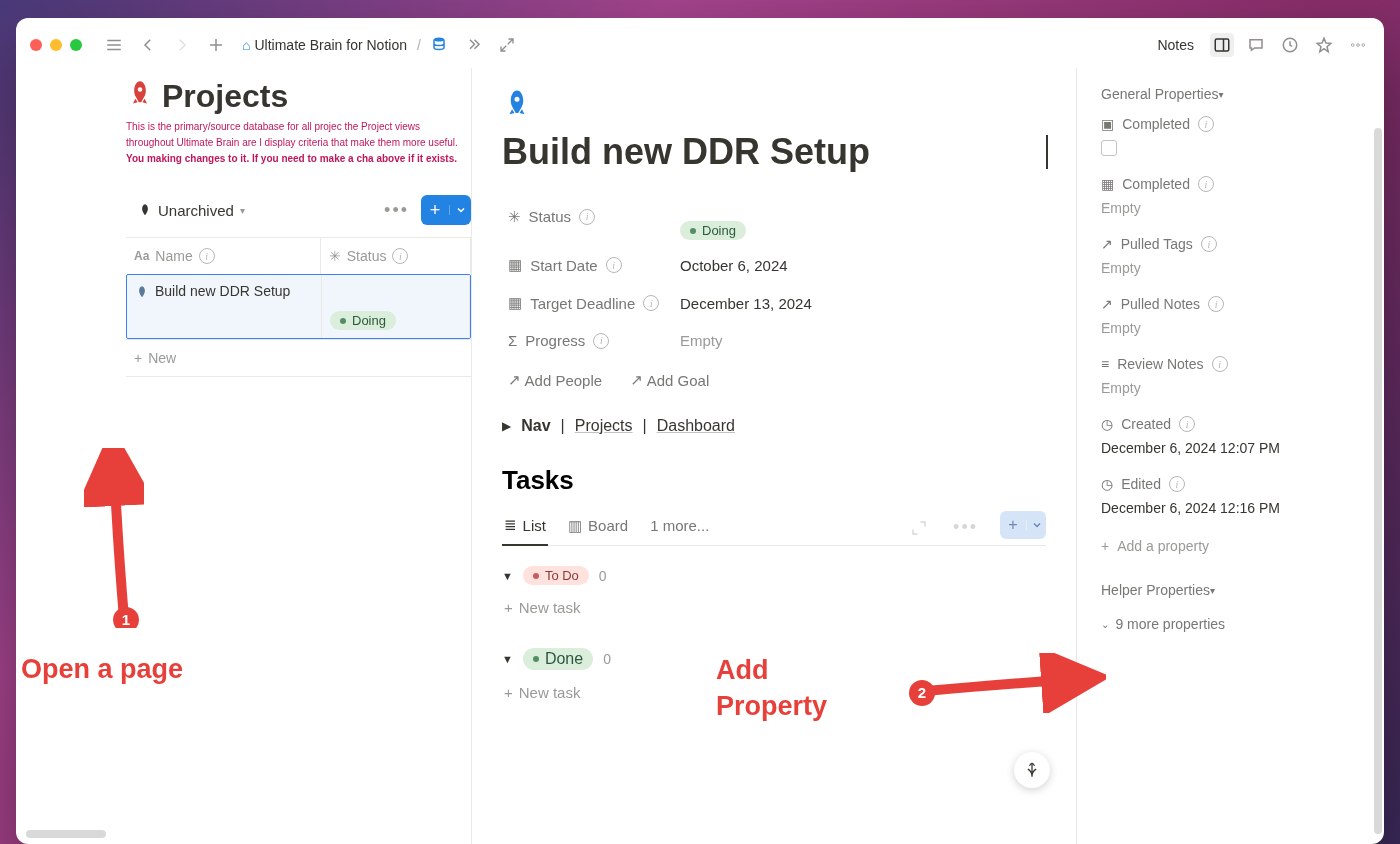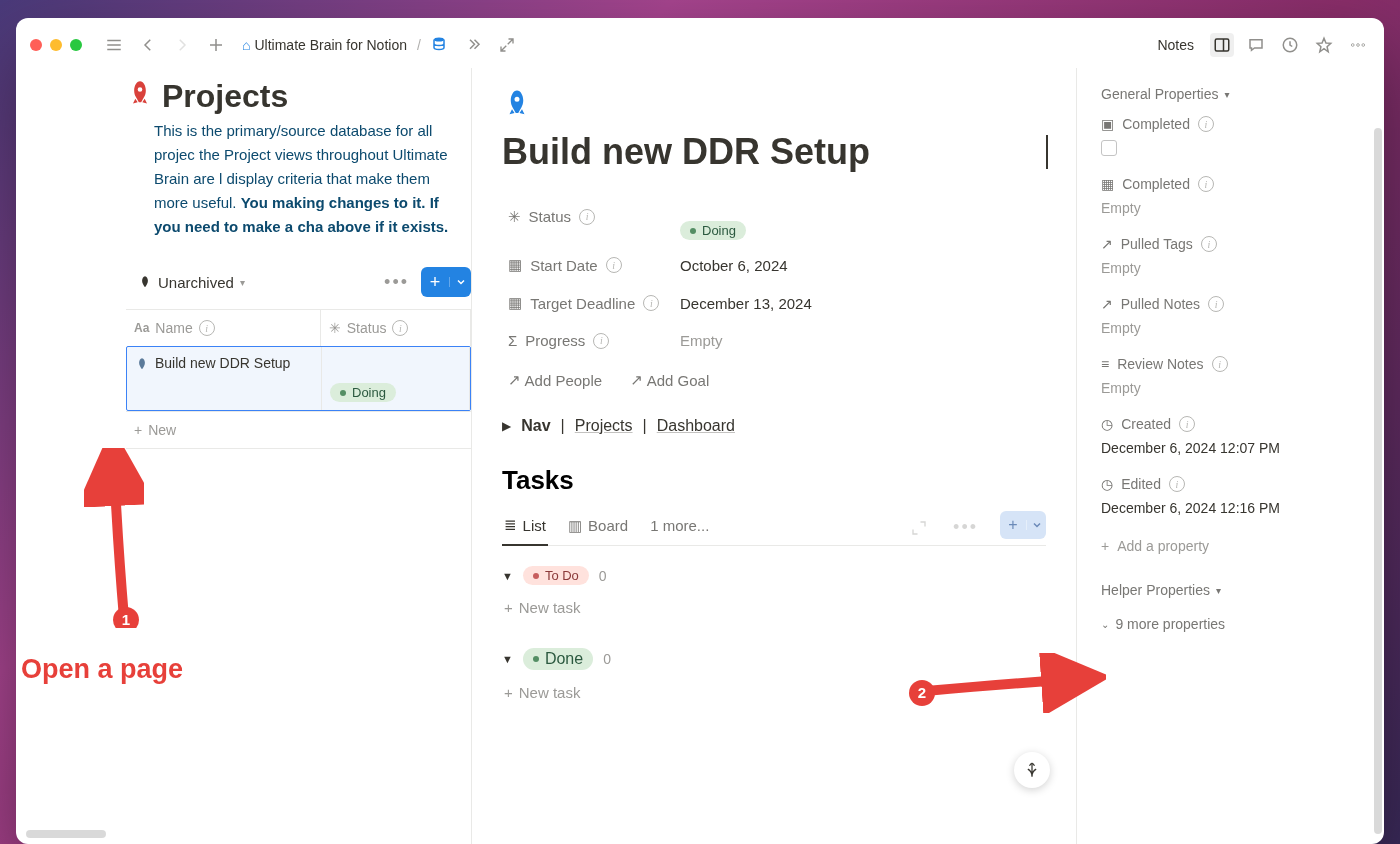--- a/index.html
+++ b/index.html
@@ -26,21 +26,21 @@
 .ghost-icon { color: #787774; }
 
 .content { display: flex; height: calc(100% - 50px); }
 .left { width: 455px; padding: 10px 0 0 110px; overflow: hidden; position: relative; }
 .mid { flex: 1; padding: 10px 30px 0 30px; border-left: 1px solid #e9e9e7; overflow: hidden; position: relative;}
 .right { width: 308px; border-left: 1px solid #e9e9e7; padding: 18px 24px 0 24px; overflow: hidden; position: relative;}
 .right::after{content:'';position:absolute;right:2px;top:60px;bottom:10px;width:8px;border-radius:4px;background:rgba(0,0,0,.15);}
 .left::after{content:'';position:absolute;left:10px;bottom:6px;width:80px;height:8px;border-radius:4px;background:rgba(0,0,0,.15);}
 
 h1.proj { font-size: 32px; font-weight: 700; color: #37352f; display: flex; align-items: center; gap: 8px; margin-bottom: 4px;}
-.intro { font-size: 15px; color: #0c4a6e; line-height: 1.6; margin-top: 4px; padding-right: 10px; margin-left: 28px; }
+.intro { font-size: 10px; color: #be185d; line-height: 1.6; margin-top: 4px; padding-right: 10px; }
 
 .view-bar { display: flex; align-items: center; gap: 8px; margin-top: 28px; margin-left: 6px; }
 .view-tab { display: flex; align-items: center; gap: 6px; font-size: 15px; color: #37352f; cursor: pointer; padding: 4px 6px; border-radius: 4px;}
 .view-bar .spacer { flex: 1; }
 .dots { color: #9b9a97; font-size: 18px; letter-spacing: 2px; padding: 0 4px; cursor: pointer; }
 .new-btn { background: #2383e2; color: #fff; border-radius: 6px; display: flex; align-items: center; cursor: pointer; height: 30px; }
 .new-btn .plus { width: 28px; display:flex;align-items:center;justify-content:center;font-size:18px;font-weight:300; }
 .new-btn .chev { width: 22px; border-left: 1px solid rgba(255,255,255,.3); display:flex;align-items:center;justify-content:center;}
 
 .tbl { margin-top: 12px; }
@@ -87,21 +87,21 @@
 .tri { font-size: 11px; color: #37352f; }
 .tag-todo { background: #ffe2dd; color: #8b3a3a; border-radius: 16px; padding: 2px 10px; font-size: 13px; display: inline-flex; align-items: center; gap: 6px; }
 .tag-todo::before{content:'';width:6px;height:6px;border-radius:50%;background:#c75d5d;}
 .tag-done { background: #dbeddb; color: #2b593f; border-radius: 16px; padding: 2px 10px; font-size: 16px; display: inline-flex; align-items: center; gap: 6px; }
 .tag-done::before{content:'';width:6px;height:6px;border-radius:50%;background:#548e64;}
 .count { color: #9b9a97; font-size: 14px; }
 .new-task { color: #9b9a97; font-size: 15px; margin-top: 10px; cursor: pointer; display:flex;align-items:center;gap:6px; padding:4px 2px;}
 
 .palm { position: absolute; right: 26px; bottom: 56px; width: 36px; height: 36px; border-radius: 50%; background: #fff; box-shadow: 0 2px 8px rgba(0,0,0,.18); display:flex;align-items:center;justify-content:center;color:#37352f;font-size:18px;cursor:pointer;}
 
-.right h4 { font-size: 14px; color: #787774; font-weight: 500; display: flex; align-items: center; gap: 6px; cursor:pointer;}
+.right h4 { font-size: 14px; color: #787774; font-weight: 500; display: flex; align-items: center; cursor:pointer;}
 .rprops { margin-top: 12px; }
 .rprop { margin-bottom: 18px; }
 .rprop-label { color: #787774; font-size: 14px; display: flex; align-items: center; gap: 8px; cursor: pointer; padding: 2px 0;}
 .rprop-value { color: #9b9a97; font-size: 14px; margin-top: 6px; }
 .rprop-value.filled { color: #37352f; }
 .checkbox { width: 16px; height: 16px; border: 1.5px solid #c4c4c4; border-radius: 3px; margin-top: 6px; cursor:pointer;}
 .add-prop { color: #9b9a97; font-size: 14px; display: flex; align-items: center; gap: 8px; cursor: pointer; margin-top: 8px; padding:4px 0;}
 .more-props{ color: #787774; font-size: 14px; display: flex; align-items: center; gap: 6px; cursor: pointer; margin-top: 18px;}
 
 
@@ -489,13 +489,14 @@
   <svg class="anno-arrow-2" width="200" height="60">
     <defs>
         <marker id="ah2" markerWidth="7" markerHeight="7" refX="5" refY="3.5" orient="auto">
           <path d="M0 0L7 3.5L0 7z" fill="#e7403a"></path>
         </marker>
       </defs>
     <path d="M20 38 Q 110 30 185 25" stroke="#e7403a" stroke-width="10" fill="none" marker-end="url(#ah2)"></path>
     <circle cx="16" cy="40" r="13" fill="#e7403a"></circle>
       <text x="16" y="45" fill="white" font-size="15" font-weight="700" text-anchor="middle">2</text>
   </svg>
+  <div class="anno-text-2"><span>Add</span><br><span>Property</span></div>
 </div>
 
 </body></html>

